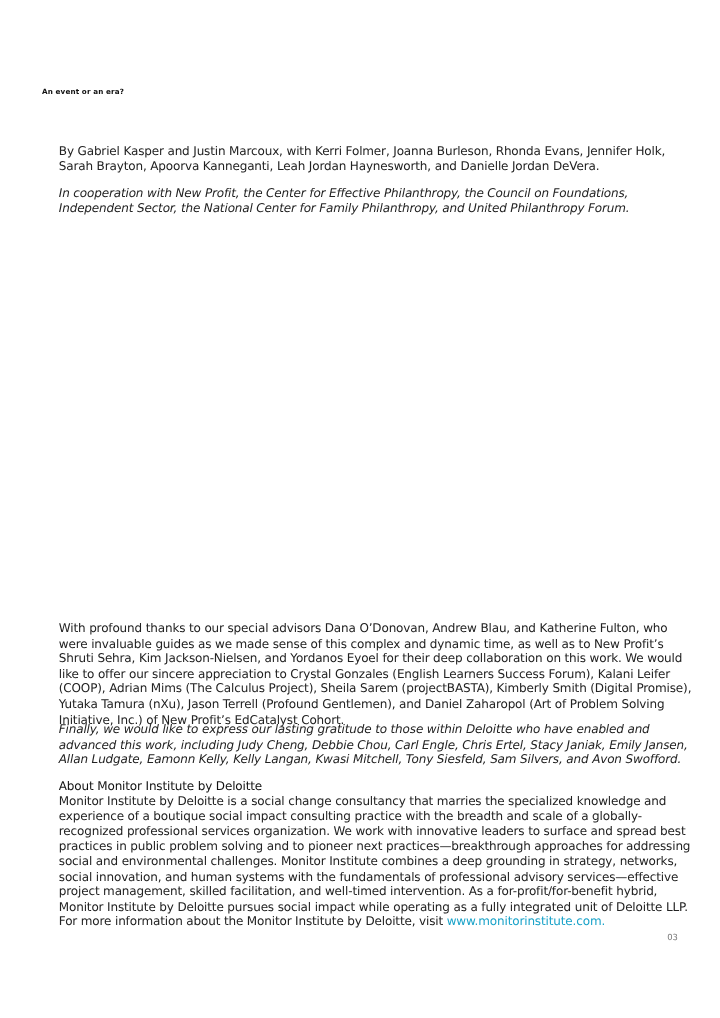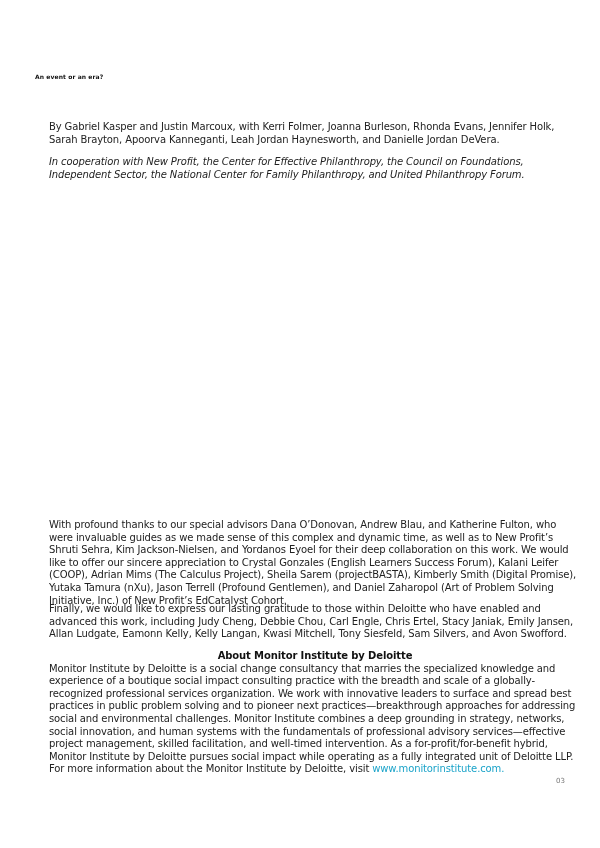--- a/index.html
+++ b/index.html
@@ -32,26 +32,25 @@
       line-height: 12.6px;
       color: #222222;
       letter-spacing: -0.12px;
     }
     .block p {
       margin: 0;
     }
     .authors { top: 121px; }
     .cooperation { top: 156px; font-style: italic; }
     .thanks { top: 519px; }
-    .gratitude { top: 603px; }
+    .gratitude { top: 603px; font-style: italic; }
     .about { top: 650px; }
     .about-title {
-      font-weight: bold;
+      font-weight: normal;
       color: #111111;
-      text-align: center;
     }
     .link {
       color: #1aa3c9;
     }
     .page-number {
       position: absolute;
       left: 556px;
       top: 777px;
       font-size: 7px;
       color: #777777;

